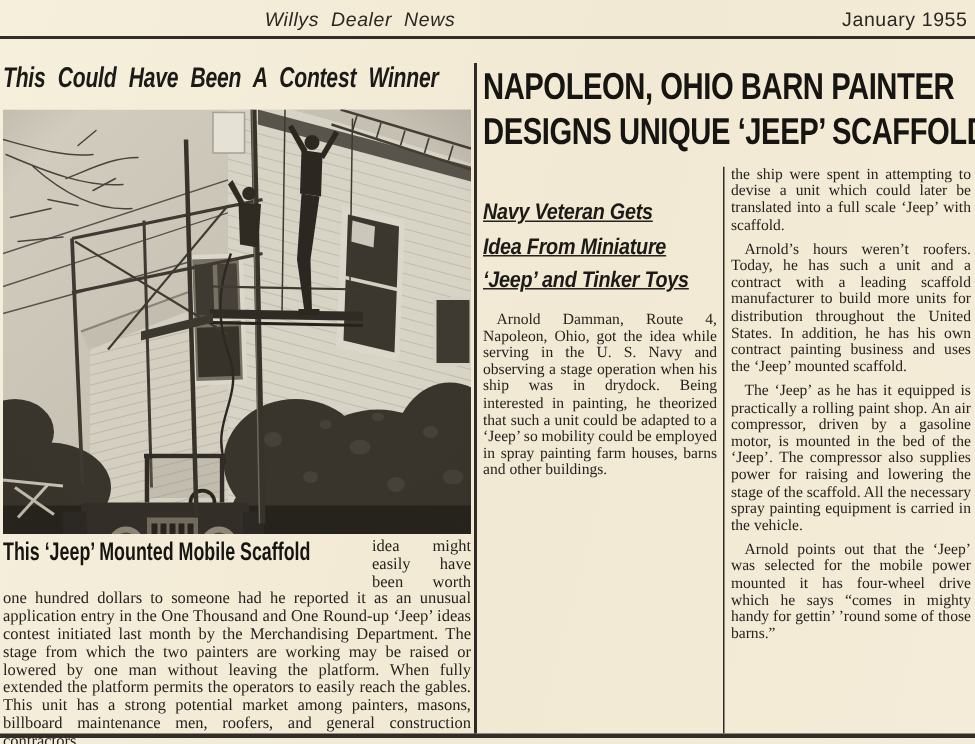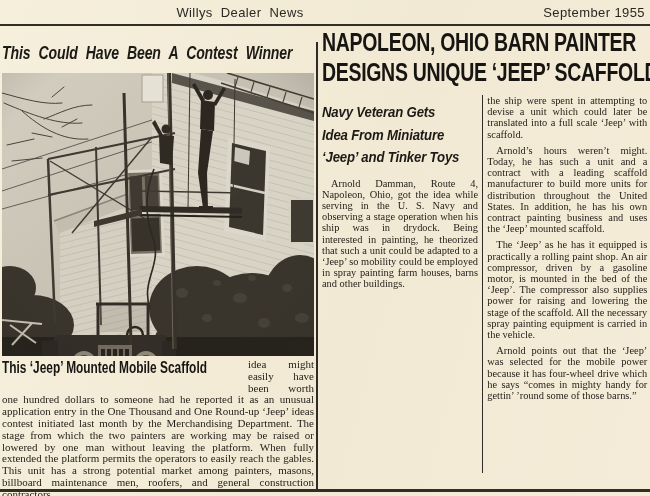--- a/index.html
+++ b/index.html
@@ -3,64 +3,64 @@
 <meta charset="utf-8">
 <style>
   html,body{margin:0;padding:0;}
   .page{
     position:relative;width:650px;height:496px;overflow:hidden;
     background:linear-gradient(105deg,#f6efdc,#f1e9d3 55%,#f4ecd8);
     color:#26231e;font-family:"Liberation Serif",serif;
   }
   
   .masthead-title{position:absolute;top:5px;left:80px;width:320px;text-align:center;
-    font-family:"Liberation Sans",sans-serif;font-size:13px;letter-spacing:.4px;word-spacing:4px;color:#2b2823;}
+    font-family:"Liberation Sans",sans-serif;font-size:13px;letter-spacing:.4px;word-spacing:4px;color:#2b2823;font-style:italic;}
   .masthead-date{position:absolute;top:5px;right:5px;
     font-family:"Liberation Sans",sans-serif;font-size:13px;letter-spacing:.4px;color:#2b2823;}
   .rule-top{position:absolute;top:24px;left:0;width:650px;height:2px;background:#312e28;}
   .rule-bottom{position:absolute;top:489px;left:0;width:650px;height:2.5px;background:#312e28;}
   .vdivider-main{position:absolute;left:316px;top:42px;height:447px;width:1.5px;background:#2f2c27;}
 
   
   .left-col{position:absolute;left:2px;top:42px;width:312px;}
   .left-headline{height:27px;overflow:visible;white-space:nowrap;font-style:italic;}
   .left-headline span{display:inline-block;font-family:"Liberation Sans",sans-serif;font-weight:bold;
     font-size:19px;letter-spacing:-.2px;word-spacing:6px;color:#1c1a16;
     transform:scaleX(.74);transform-origin:left center;}
   .photo-wrap{margin-top:4px;width:312px;height:283px;}
   .caption{margin-top:3px;font-size:11px;line-height:11.8px;text-align:justify;hyphens:auto;color:#26231e;}
   .caption-lead{float:left;width:246px;height:24px;overflow:visible;}
   .caption-lead span{display:inline-block;white-space:nowrap;font-family:"Liberation Sans",sans-serif;
     font-weight:bold;font-size:17px;color:#171512;transform:scaleX(.70);transform-origin:left center;
     position:relative;top:3px;}
 
   
-  .article{position:absolute;left:322px;top:28px;width:328px;}
+  .article{position:absolute;left:322px;top:44px;width:328px;}
   .headline-line{height:30px;overflow:visible;white-space:nowrap;}
   .headline-line span{display:inline-block;font-family:"Liberation Sans",sans-serif;font-weight:bold;
     font-size:25px;letter-spacing:-.4px;color:#171512;transform:scaleX(.78);transform-origin:left center;}
   .article-cols{display:flex;margin-top:7px;height:378px;overflow:hidden;}
   .acol1{width:156px;flex:none;}
   .acol-divider{flex:none;width:1.3px;background:#2f2c27;margin:0 4px 0 4px;}
   .acol2{width:160px;flex:none;}
-  .subhead{margin:6px 0 9px 0;}
+  .subhead{margin:20px 0 9px 0;text-decoration:underline;}
   .subhead-line{font-family:"Liberation Sans",sans-serif;font-style:italic;font-weight:bold;
     font-size:15px;line-height:22.5px;letter-spacing:-.2px;white-space:nowrap;color:#1c1a16;
     transform:scaleX(.88);transform-origin:left center;}
   .para{margin:0 0 5px 0;font-size:10.4px;line-height:11.2px;text-align:justify;
     text-indent:9px;hyphens:auto;color:#26231e;}
   .no-indent{text-indent:0;}
 </style>
 </head>
 <body>
 
 <div class="page">
 
   <div class="masthead-title">Willys Dealer News</div>
-  <div class="masthead-date">September 1955</div>
+  <div class="masthead-date">January 1955</div>
   <div class="rule-top"></div>
 
   <div class="left-col">
     <div class="left-headline">
       <span>This Could Have Been A Contest Winner</span>
     </div>
 
     <div class="photo-wrap">
       <svg width="312" height="283" viewBox="0 0 312 283" xmlns="http://www.w3.org/2000/svg">
         <defs>
@@ -259,21 +259,21 @@
             <div class="subhead-line">Idea From Miniature</div>
             <div class="subhead-line">‘Jeep’ and Tinker Toys</div>
           </div>
         <div>
             <p class="para">Arnold Damman, Route 4, Napoleon, Ohio, got the idea while serving in the U. S. Navy and observing a stage operation when his ship was in drydock. Being interested in painting, he theorized that such a unit could be adapted to a ‘Jeep’ so mobility could be employed in spray painting farm houses, barns and other buildings.</p>
           </div>
       </div>
       <div class="acol-divider"></div>
       <div class="acol2">
           <p class="para no-indent">the ship were spent in attempting to devise a unit which could later be translated into a full scale ‘Jeep’ with scaffold.</p>
-          <p class="para">Arnold’s hours weren’t might. Today, he has such a unit and a contract with a leading scaffold manufacturer to build more units for distribution throughout the United States. In addition, he has his own contract painting business and uses the ‘Jeep’ mounted scaffold.</p>
+          <p class="para">Arnold’s hours weren’t roofers. Today, he has such a unit and a contract with a leading scaffold manufacturer to build more units for distribution throughout the United States. In addition, he has his own contract painting business and uses the ‘Jeep’ mounted scaffold.</p>
           <p class="para">The ‘Jeep’ as he has it equipped is practically a rolling paint shop. An air compressor, driven by a gasoline motor, is mounted in the bed of the ‘Jeep’. The compressor also supplies power for raising and lowering the stage of the scaffold. All the necessary spray painting equipment is carried in the vehicle.</p>
-          <p class="para">Arnold points out that the ‘Jeep’ was selected for the mobile power because it has four-wheel drive which he says “comes in mighty handy for gettin’ ’round some of those barns.”</p>
+          <p class="para">Arnold points out that the ‘Jeep’ was selected for the mobile power mounted it has four-wheel drive which he says “comes in mighty handy for gettin’ ’round some of those barns.”</p>
         </div>
     </div>
   </div>
 
   <div class="rule-bottom"></div>
 </div>
 
 </body></html>

